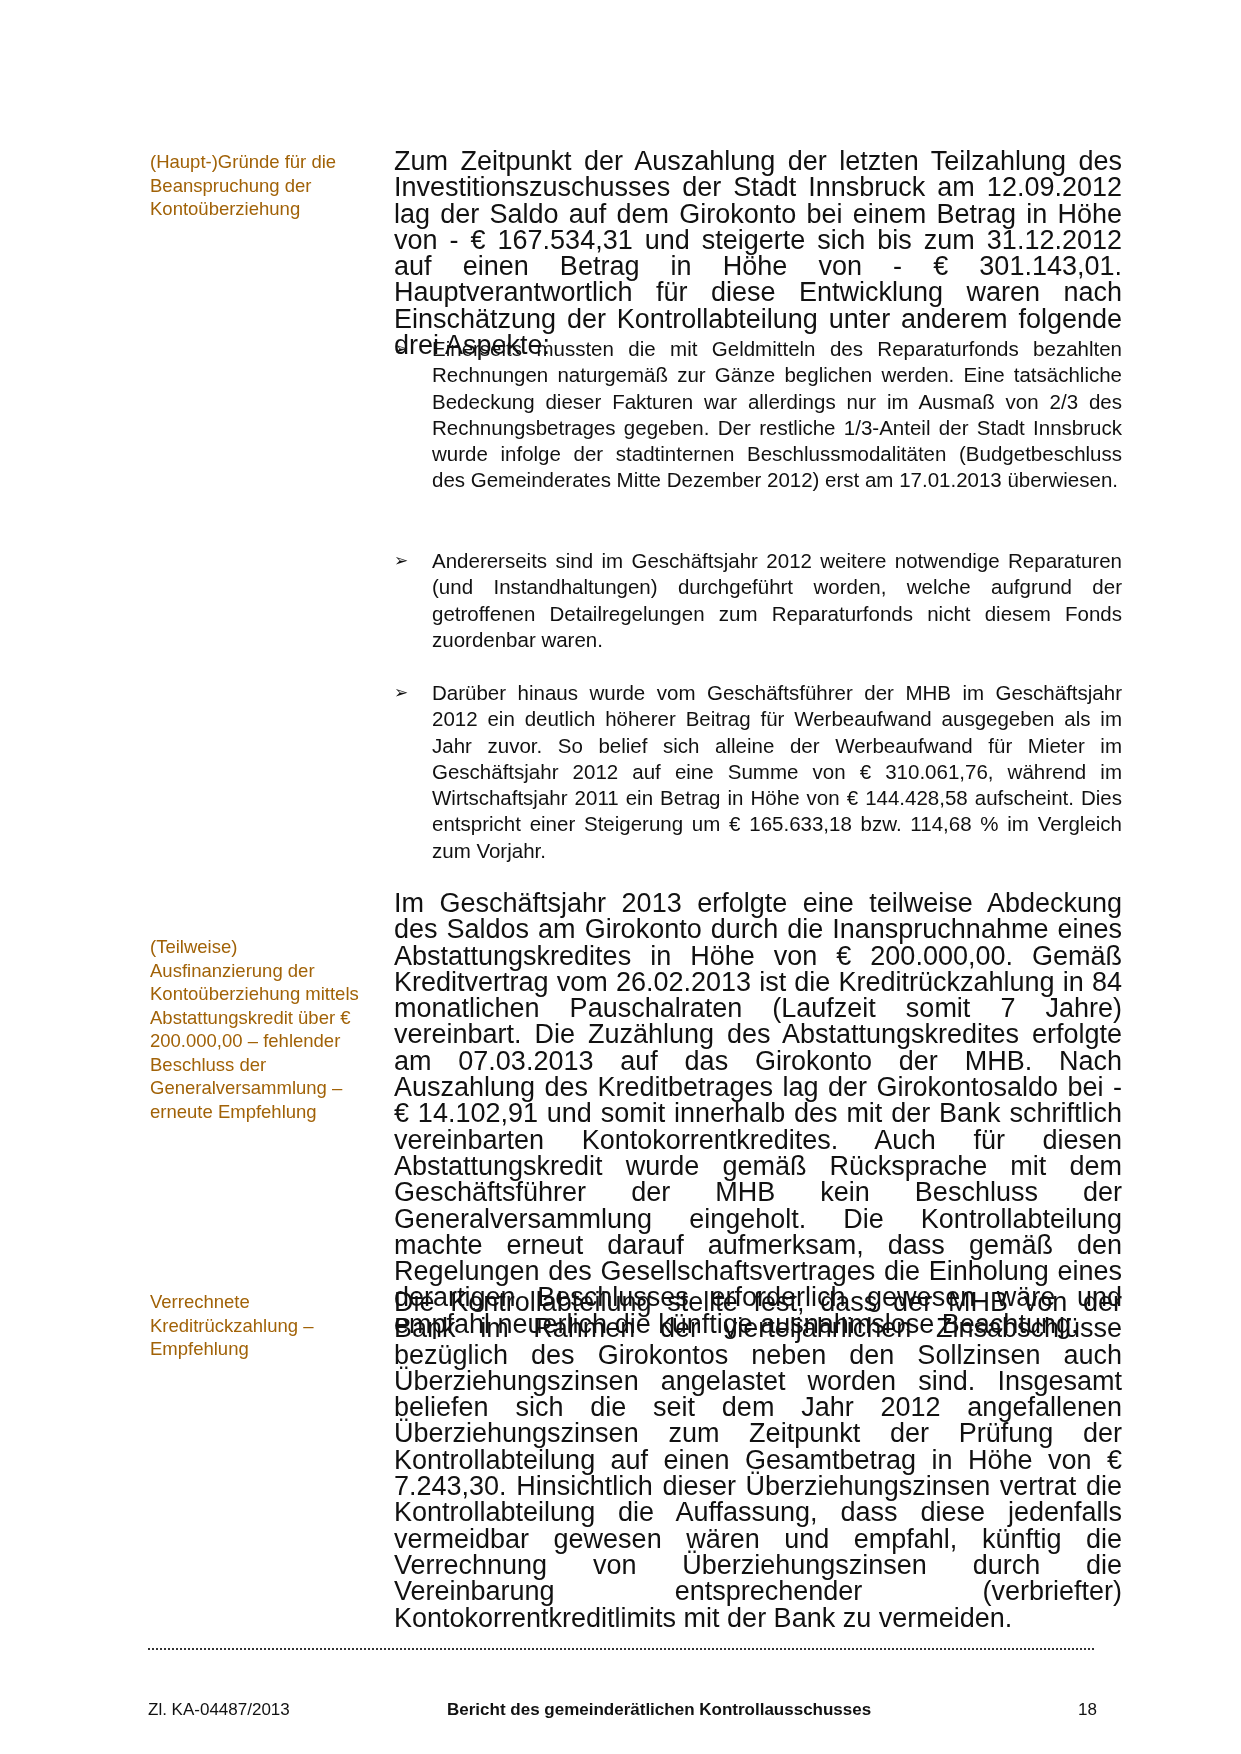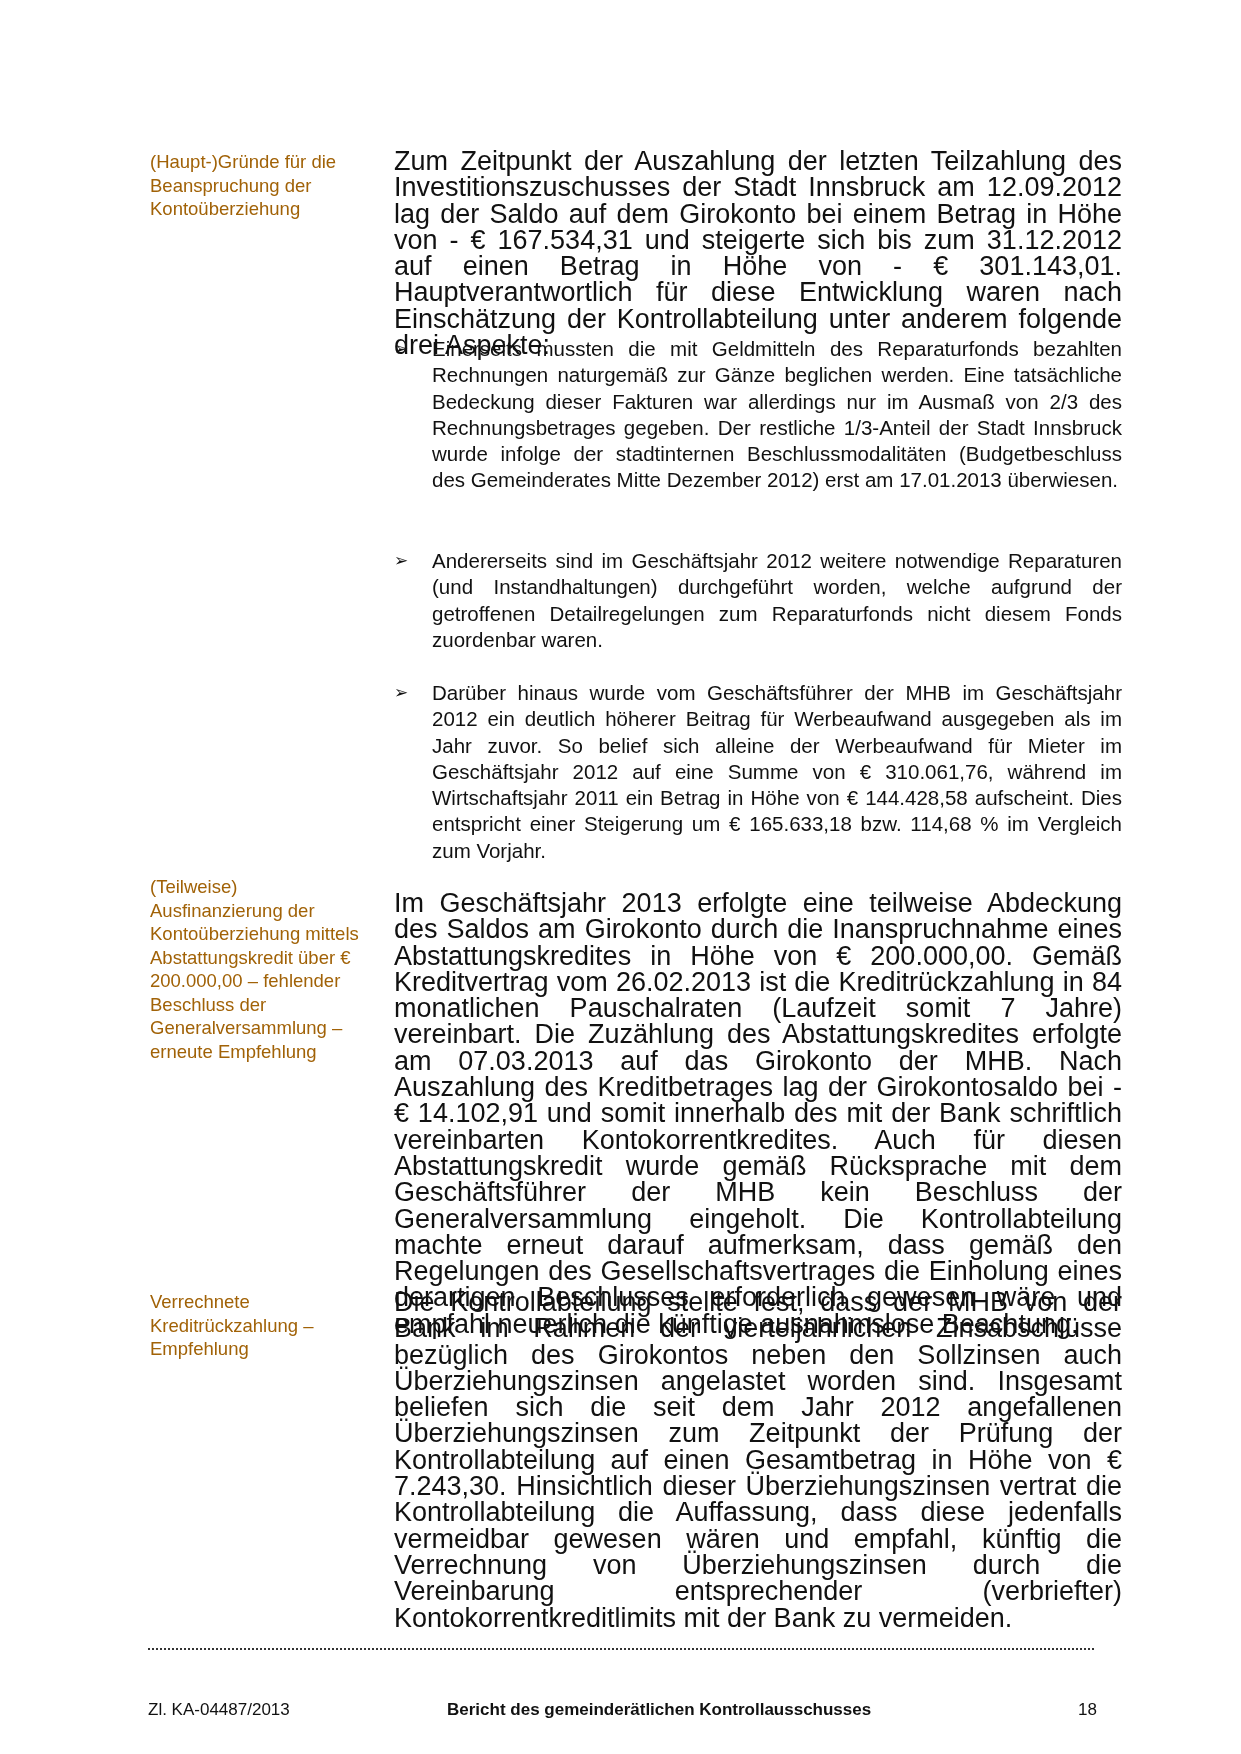--- a/index.html
+++ b/index.html
@@ -29,21 +29,21 @@
 </div>
 <div class="bullet" style="top:548px;">
   <span class="mark">➢</span>
   <span class="txt">Andererseits sind im Geschäftsjahr 2012 weitere notwendige Reparaturen (und Instandhaltungen) durchgeführt worden, welche aufgrund der getroffenen Detailregelungen zum Reparaturfonds nicht diesem Fonds zuordenbar waren.</span>
 </div>
 <div class="bullet" style="top:680px;">
   <span class="mark">➢</span>
   <span class="txt">Darüber hinaus wurde vom Geschäftsführer der MHB im Geschäftsjahr 2012 ein deutlich höherer Beitrag für Werbeaufwand ausgegeben als im Jahr zuvor. So belief sich alleine der Werbeaufwand für Mieter im Geschäftsjahr 2012 auf eine Summe von € 310.061,76, während im Wirtschaftsjahr 2011 ein Betrag in Höhe von € 144.428,58 aufscheint. Dies entspricht einer Steigerung um € 165.633,18 bzw. 114,68 % im Vergleich zum Vorjahr.</span>
 </div>
 
-<div class="side" style="top:875px;">(Teilweise) Ausfinanzierung der Kontoüberziehung mittels Abstattungskredit über € 200.000,00 – fehlender Beschluss der Generalversammlung – erneute Empfehlung</div>
+<div class="side" style="top:935px;">(Teilweise) Ausfinanzierung der Kontoüberziehung mittels Abstattungskredit über € 200.000,00 – fehlender Beschluss der Generalversammlung – erneute Empfehlung</div>
 <div class="body" style="top:890px;">Im Geschäftsjahr 2013 erfolgte eine teilweise Abdeckung des Saldos am Girokonto durch die Inanspruchnahme eines Abstattungskredites in Höhe von € 200.000,00. Gemäß Kreditvertrag vom 26.02.2013 ist die Kreditrückzahlung in 84 monatlichen Pauschalraten (Laufzeit somit 7 Jahre) vereinbart. Die Zuzählung des Abstattungskredites erfolgte am 07.03.2013 auf das Girokonto der MHB. Nach Auszahlung des Kreditbetrages lag der Girokontosaldo bei - € 14.102,91 und somit innerhalb des mit der Bank schriftlich vereinbarten Kontokorrentkredites. Auch für diesen Abstattungskredit wurde gemäß Rücksprache mit dem Geschäftsführer der MHB kein Beschluss der Generalversammlung eingeholt. Die Kontrollabteilung machte erneut darauf aufmerksam, dass gemäß den Regelungen des Gesellschaftsvertrages die Einholung eines derartigen Beschlusses erforderlich gewesen wäre und empfahl neuerlich die künftige ausnahmslose Beachtung.</div>
 
 <div class="side" style="top:1290px;">Verrechnete Kreditrückzahlung – Empfehlung</div>
 <div class="body" style="top:1289px;">Die Kontrollabteilung stellte fest, dass der MHB von der Bank im Rahmen der vierteljährlichen Zinsabschlüsse bezüglich des Girokontos neben den Sollzinsen auch Überziehungszinsen angelastet worden sind. Insgesamt beliefen sich die seit dem Jahr 2012 angefallenen Überziehungszinsen zum Zeitpunkt der Prüfung der Kontrollabteilung auf einen Gesamtbetrag in Höhe von € 7.243,30. Hinsichtlich dieser Überziehungszinsen vertrat die Kontrollabteilung die Auffassung, dass diese jedenfalls vermeidbar gewesen wären und empfahl, künftig die Verrechnung von Überziehungszinsen durch die Vereinbarung entsprechender (verbriefter) Kontokorrentkreditlimits mit der Bank zu vermeiden.</div>
 
 <div class="footer-line"></div>
 <div class="footer" style="left:148px;">Zl. KA-04487/2013</div>
 <div class="footer" style="left:447px;font-weight:bold;">Bericht des gemeinderätlichen Kontrollausschusses</div>
 <div class="footer" style="left:1078px;">18</div>
 

